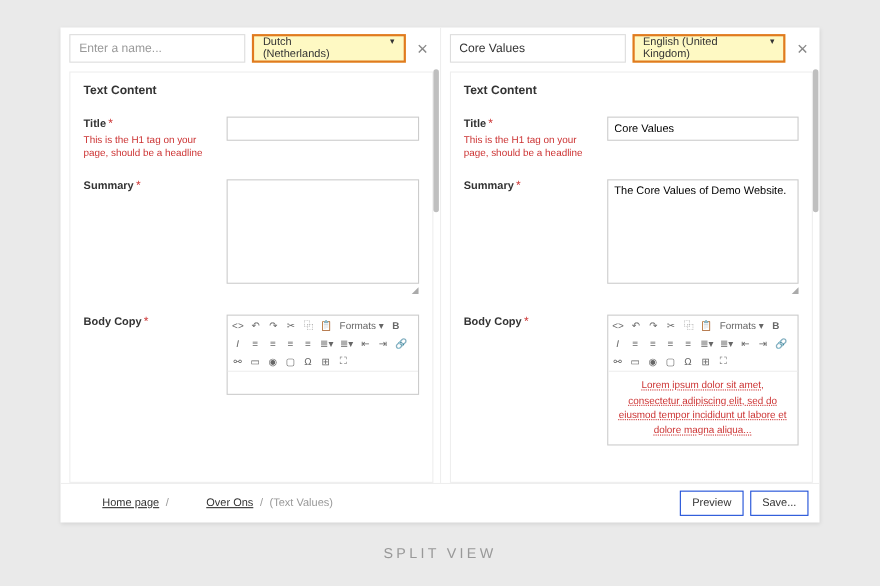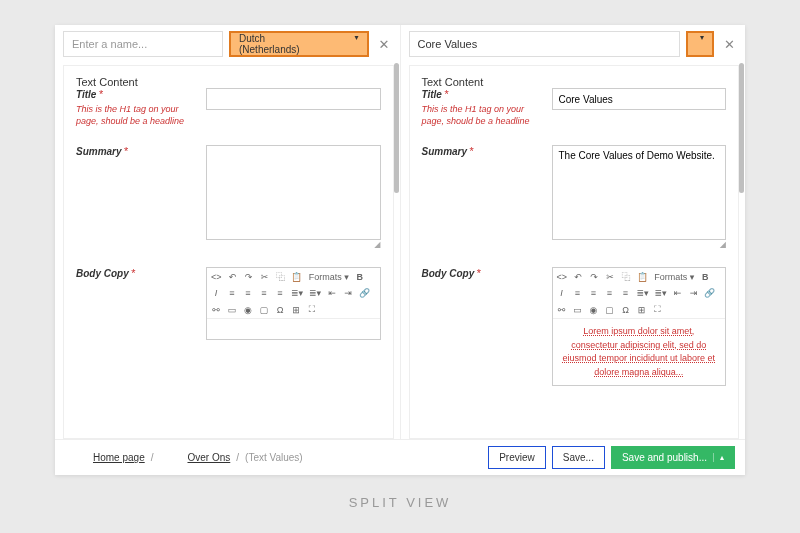--- a/index.html
+++ b/index.html
@@ -50,21 +50,21 @@
     font-size: 11px;
     color: #333;
   }
   .name-input::placeholder { color: #999; }
   .lang-select {
     border: 2px solid #e07a1f;
     height: 26px;
     padding: 0 8px;
     display: flex;
     cursor: pointer;
-    background: #fdba74;
+    background: #fef9c3;
     font-size: 10px;
     color: #333;
     gap: 23px;
   }
   .caret {
     margin-left: 4px;
     font-size: 8px;
     color: #333;
   }
   .close-pane {
@@ -80,32 +80,32 @@
     background: #bfbfbf;
     border-radius: 3px;
   }
   .content-box {
     border: 1px solid #eee;
     flex: 1;
     padding: 10px 12px;
     overflow: hidden;
   }
   .content-heading {
-    font-weight: 400;
+    font-weight: 700;
     font-size: 11px;
+    margin-bottom: 18px;
   }
   .field {
     display: flex;
     gap: 10px;
     margin-bottom: 18px;
   }
   .field-label-col {
     width: 120px;
     flex-shrink: 0;
-    font-style: italic;
   }
   .field-label {
     font-weight: 700;
     font-size: 10px;
     color: #333;
   }
   .req { color: #c33; margin-left: 2px; }
   .field-hint {
     font-size: 9px;
     color: #c33;
@@ -283,20 +283,21 @@
             </div>
           </div>
         </div>
       </div>
     </div>
 
     <div class="pane">
       <div class="pane-header">
         <input class="name-input" value="Core Values" style="">
         <div class="lang-select">
+          <span>English (United Kingdom)</span>
           <span class="caret">▾</span>
         </div>
         <span class="close-pane">✕</span>
       </div>
       <div class="scrollbar"></div>
       <div class="content-box">
         <div class="content-heading">Text Content</div>
 
         <div class="field">
           <div class="field-label-col">
@@ -364,20 +365,16 @@
 
   <div class="footer">
     <span class="crumb">Home page</span>
     <span class="crumb-sep">/</span>
     <span class="crumb">Over Ons</span>
     <span class="crumb-sep">/</span>
     <span class="crumb-current">(Text Values)</span>
     <div class="spacer"></div>
     <button class="btn">Preview</button>
     <button class="btn">Save...</button>
-    <button class="btn btn-pub">
-      <span>Save and publish...</span>
-      <span class="caret2">▴</span>
-    </button>
   </div>
 </div>
 
 <div class="caption">SPLIT VIEW</div>
 
 </body></html>

